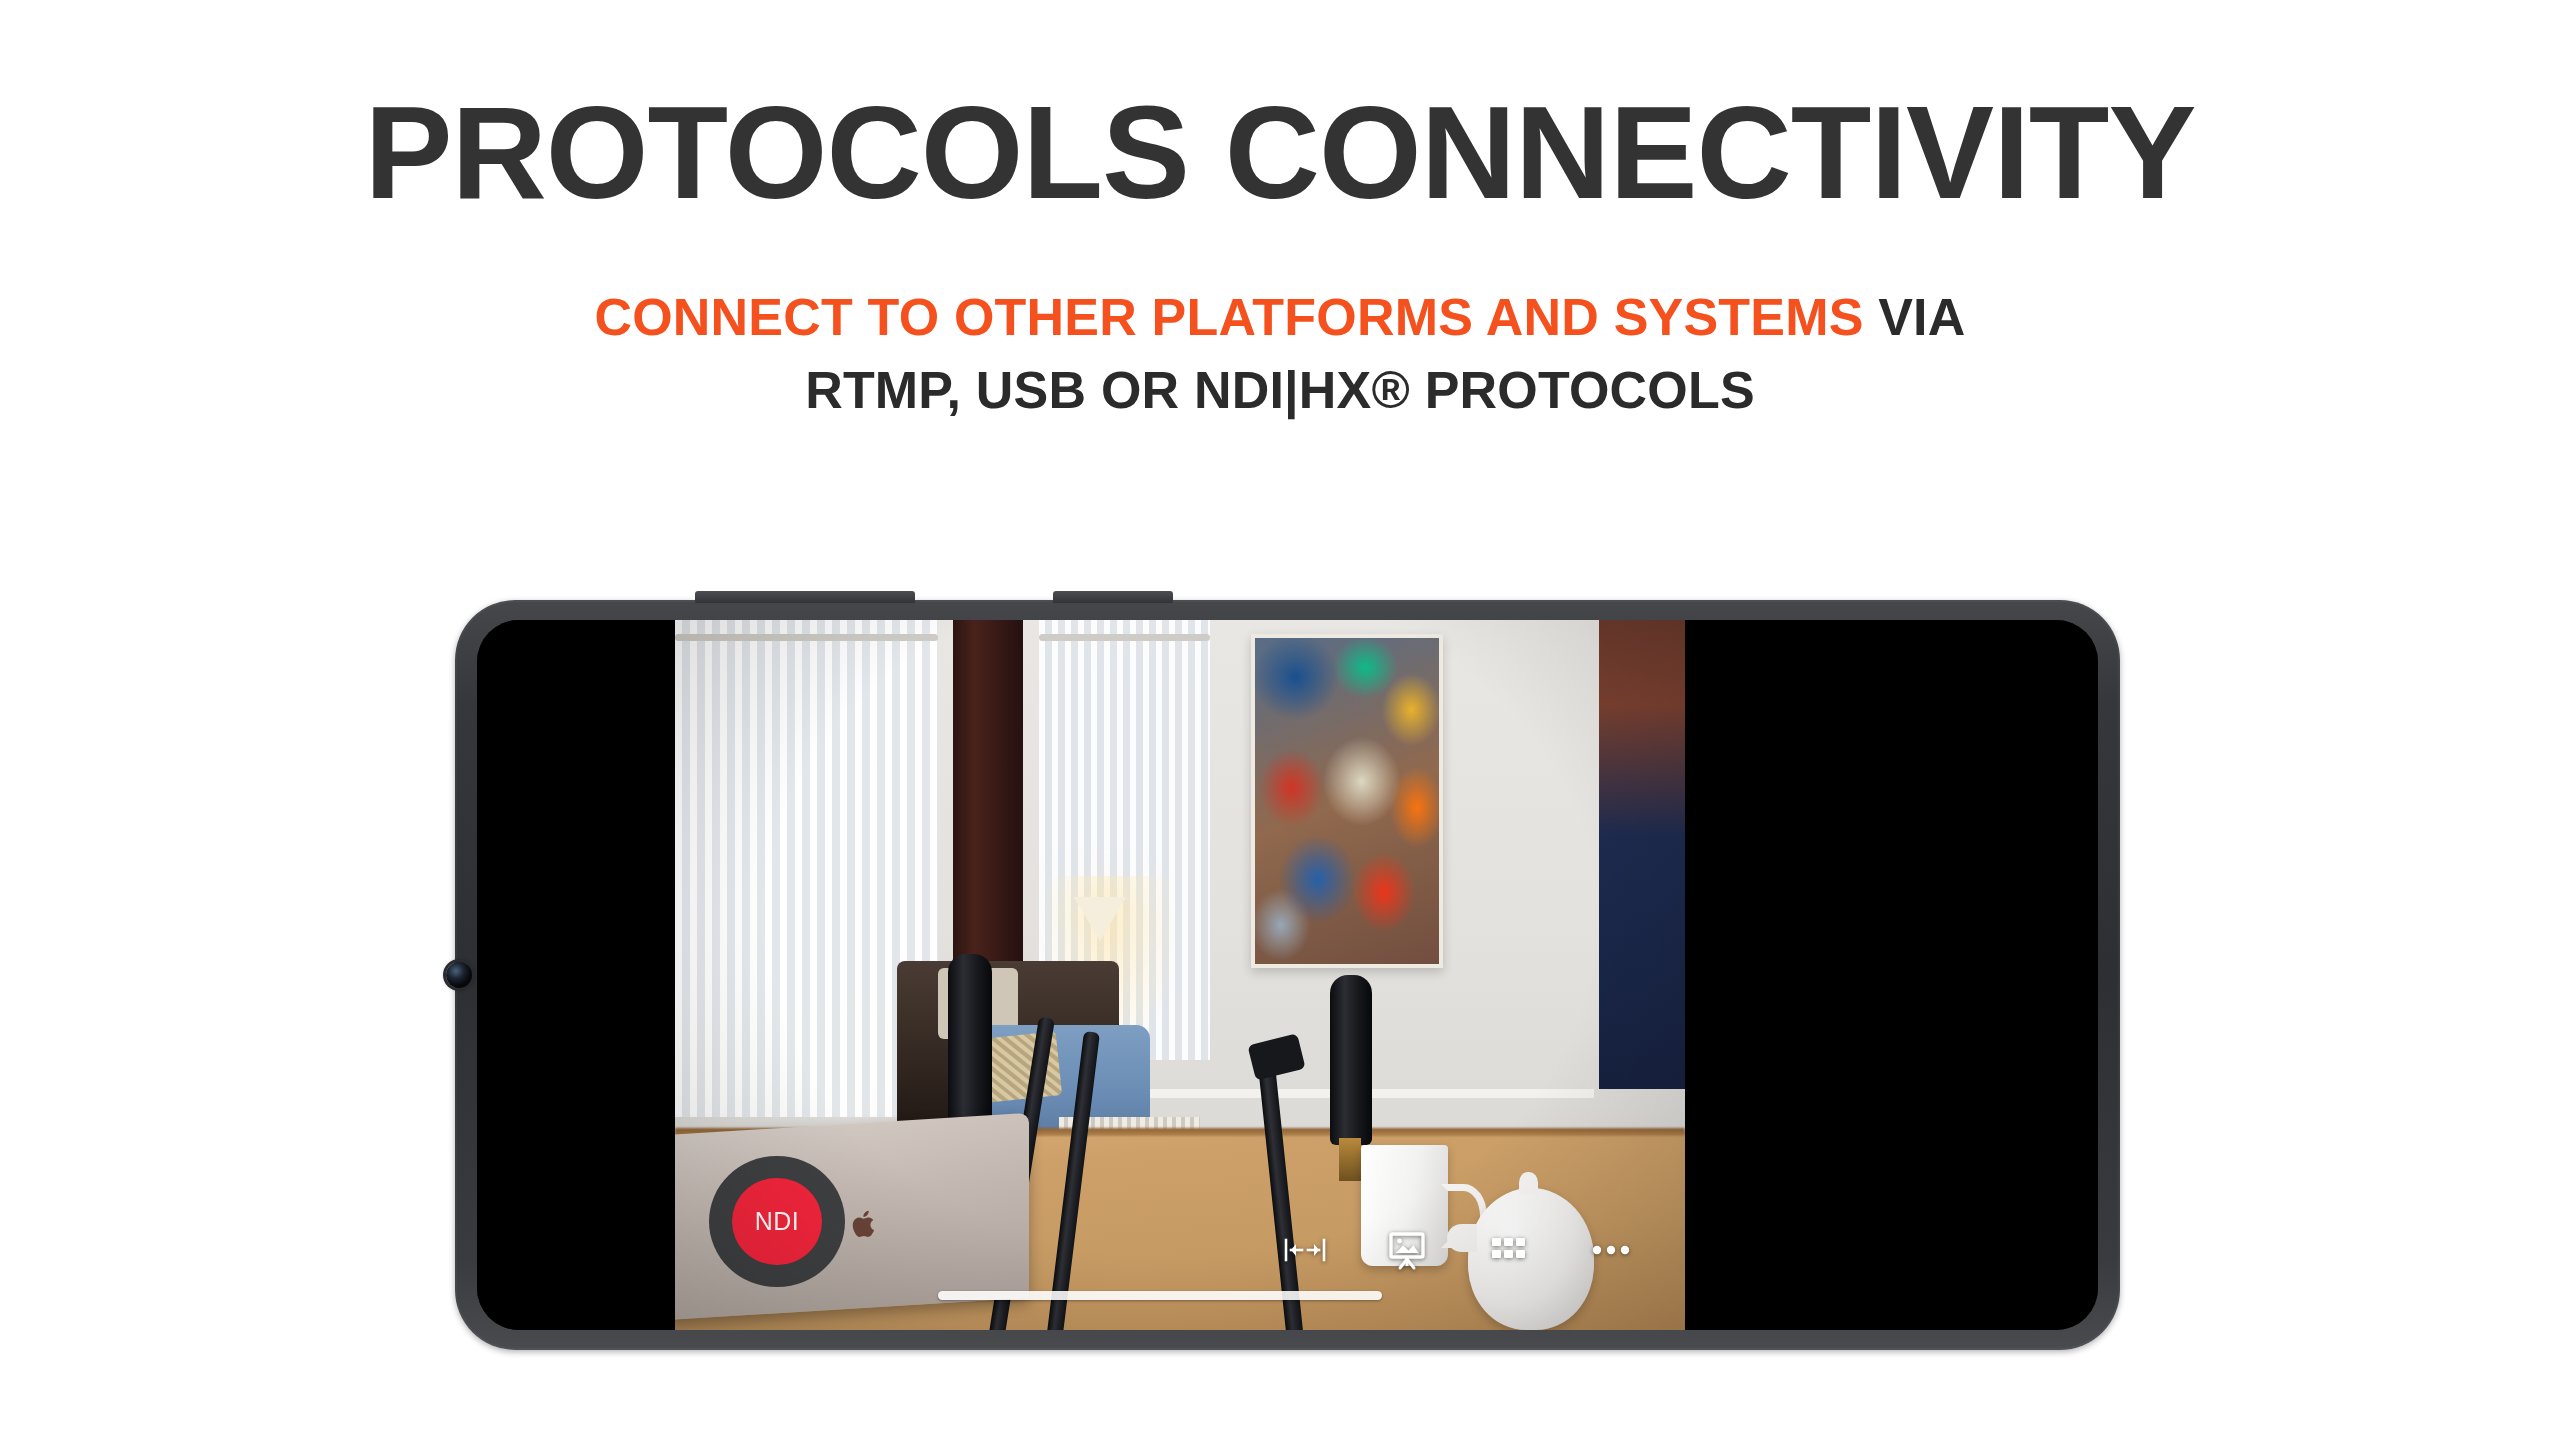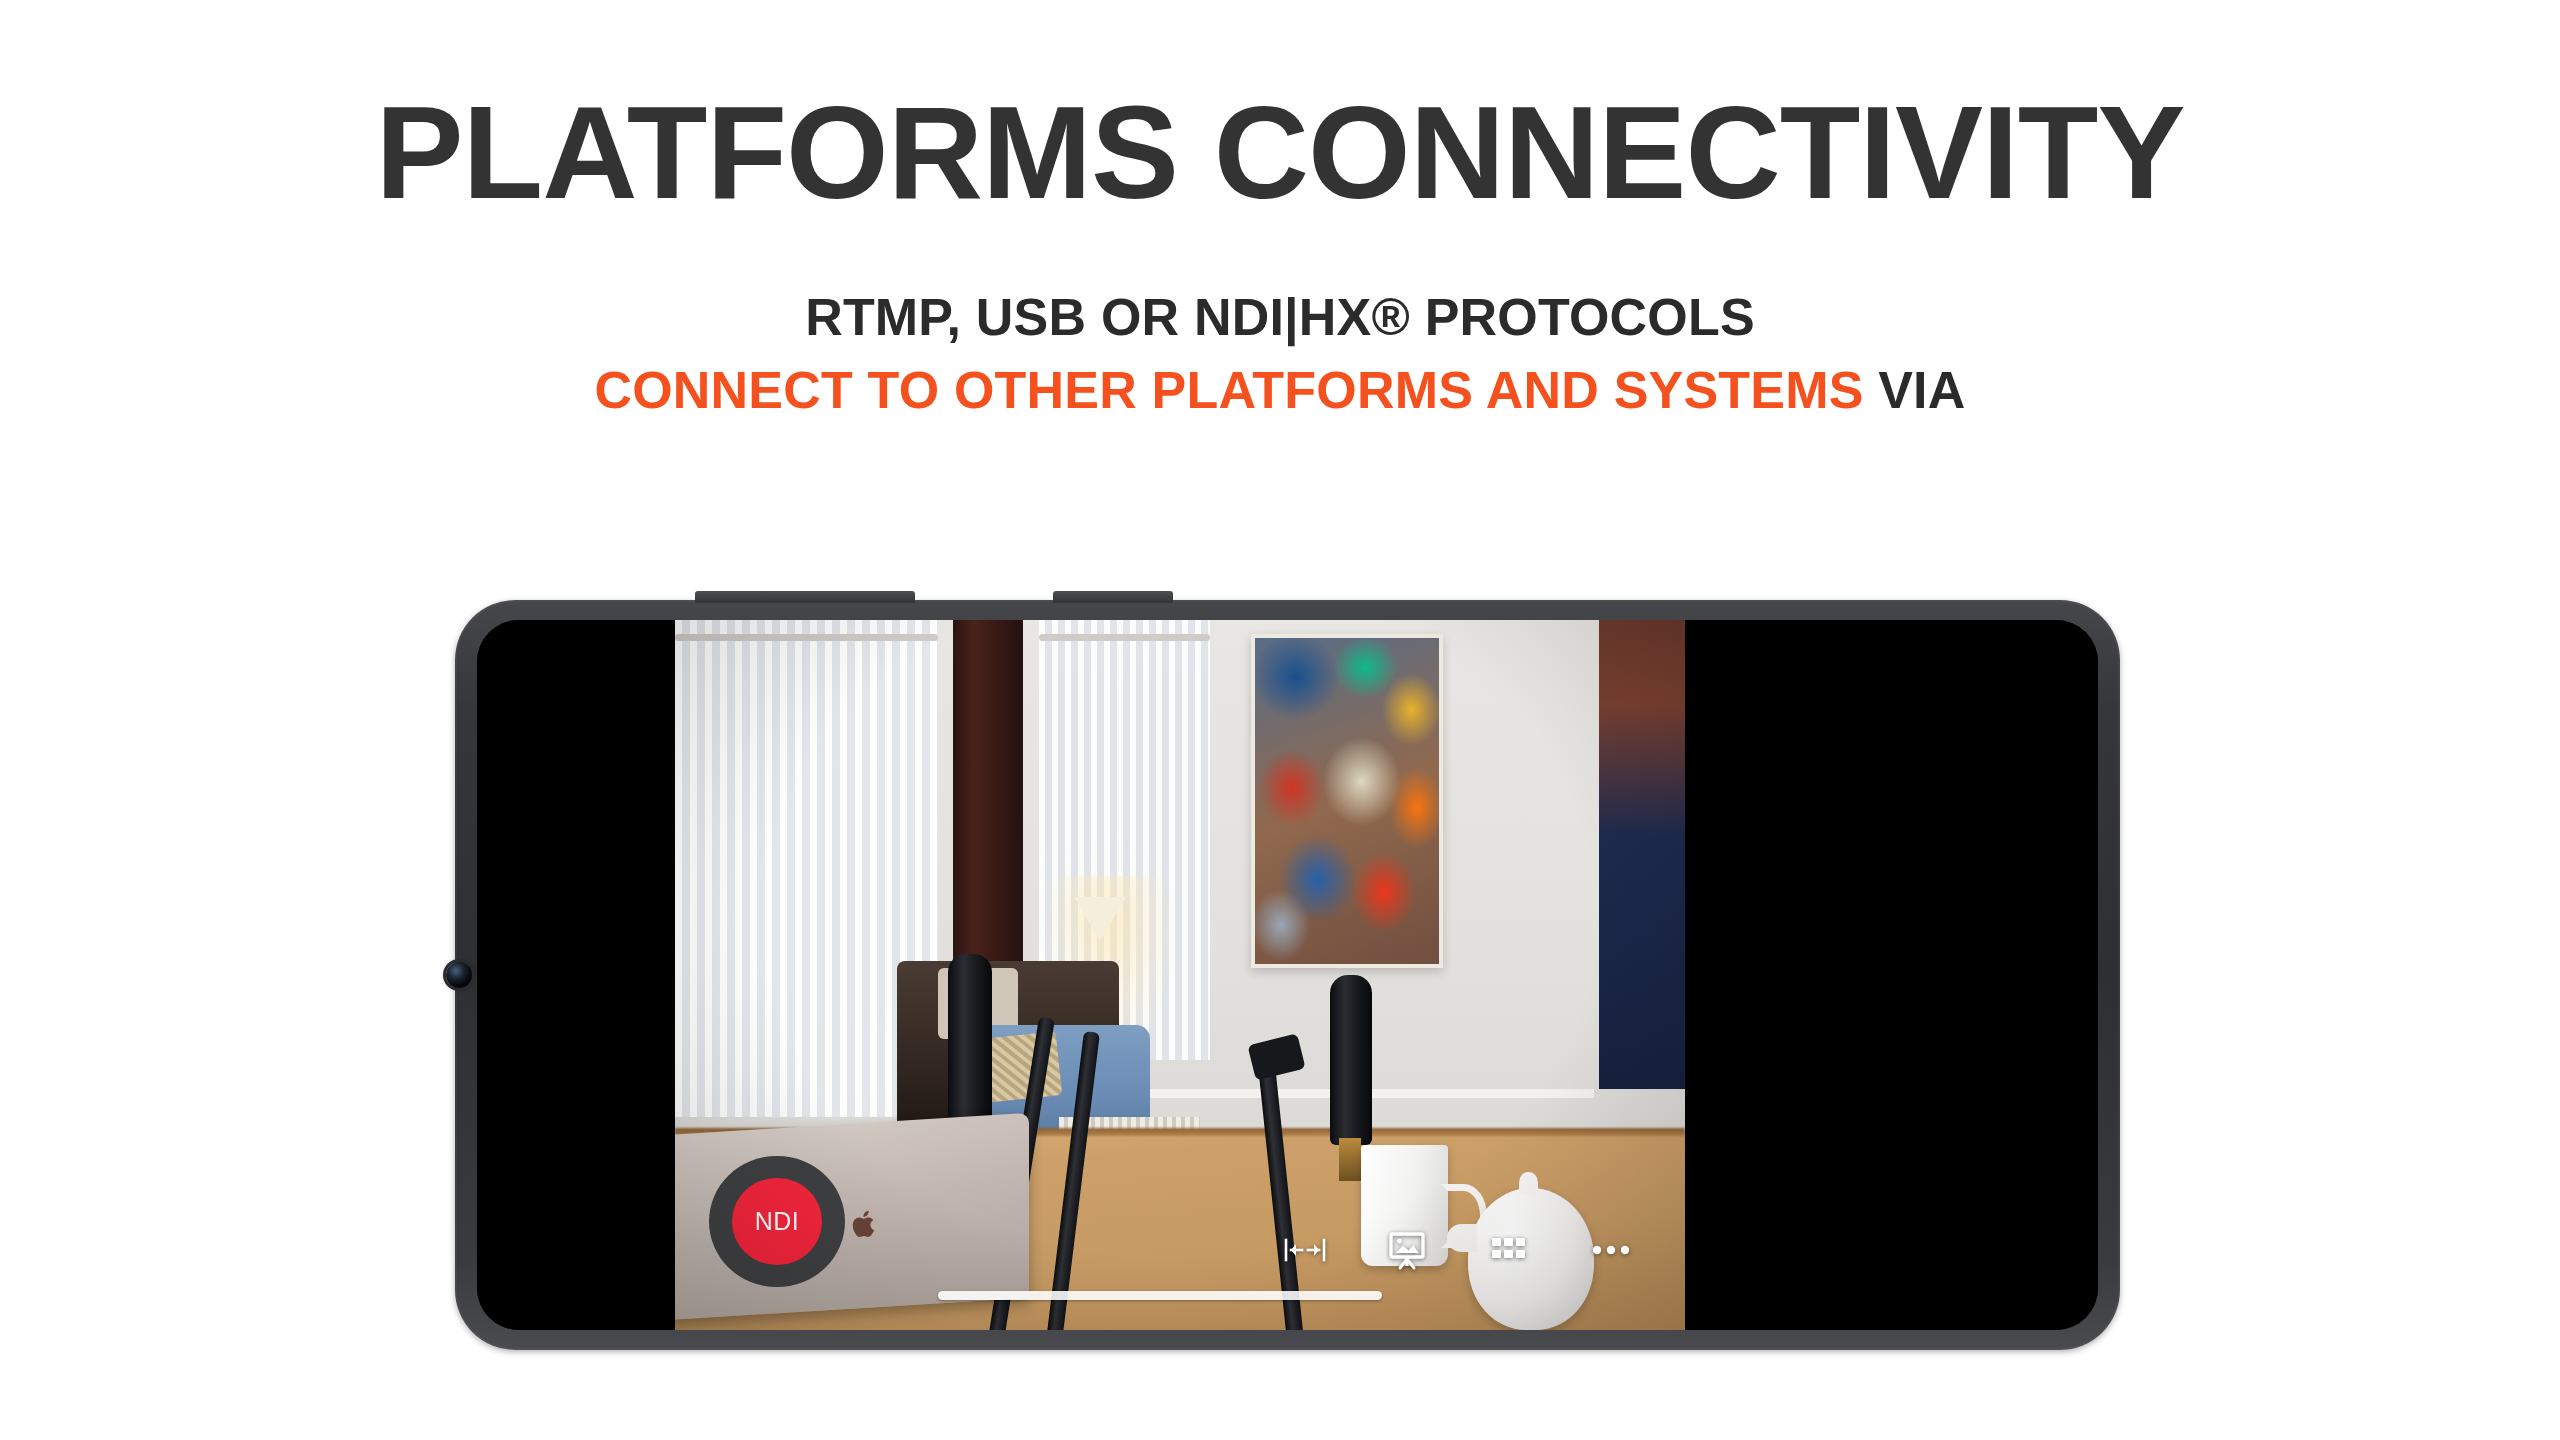--- a/index.html
+++ b/index.html
@@ -465,28 +465,28 @@
     background:radial-gradient(ellipse at 50% 42%, rgba(0,0,0,0) 58%, rgba(0,0,0,.18) 100%);
     pointer-events:none;
   }
 </style>
 </head>
 <body>
 
 <div class="stage">
 
   <div class="headline-wrap">
-    <div class="headline">PLATFORMS CONNECTIVITY</div>
+    <div class="headline">PROTOCOLS CONNECTIVITY</div>
   </div>
 
   <div class="subhead-wrap">
-    <div class="subhead-line">RTMP, USB OR NDI|HX® PROTOCOLS</div>
     <div class="subhead-line">
       <span class="accent">CONNECT TO OTHER PLATFORMS AND SYSTEMS</span><span> VIA</span>
     </div>
+    <div class="subhead-line">RTMP, USB OR NDI|HX® PROTOCOLS</div>
   </div>
 
   <div class="phone">
 
     <div class="btn-vol"></div>
     <div class="btn-pwr"></div>
     <div class="front-cam"></div>
 
     <div class="phone-inner">
       <div class="screen"></div>

